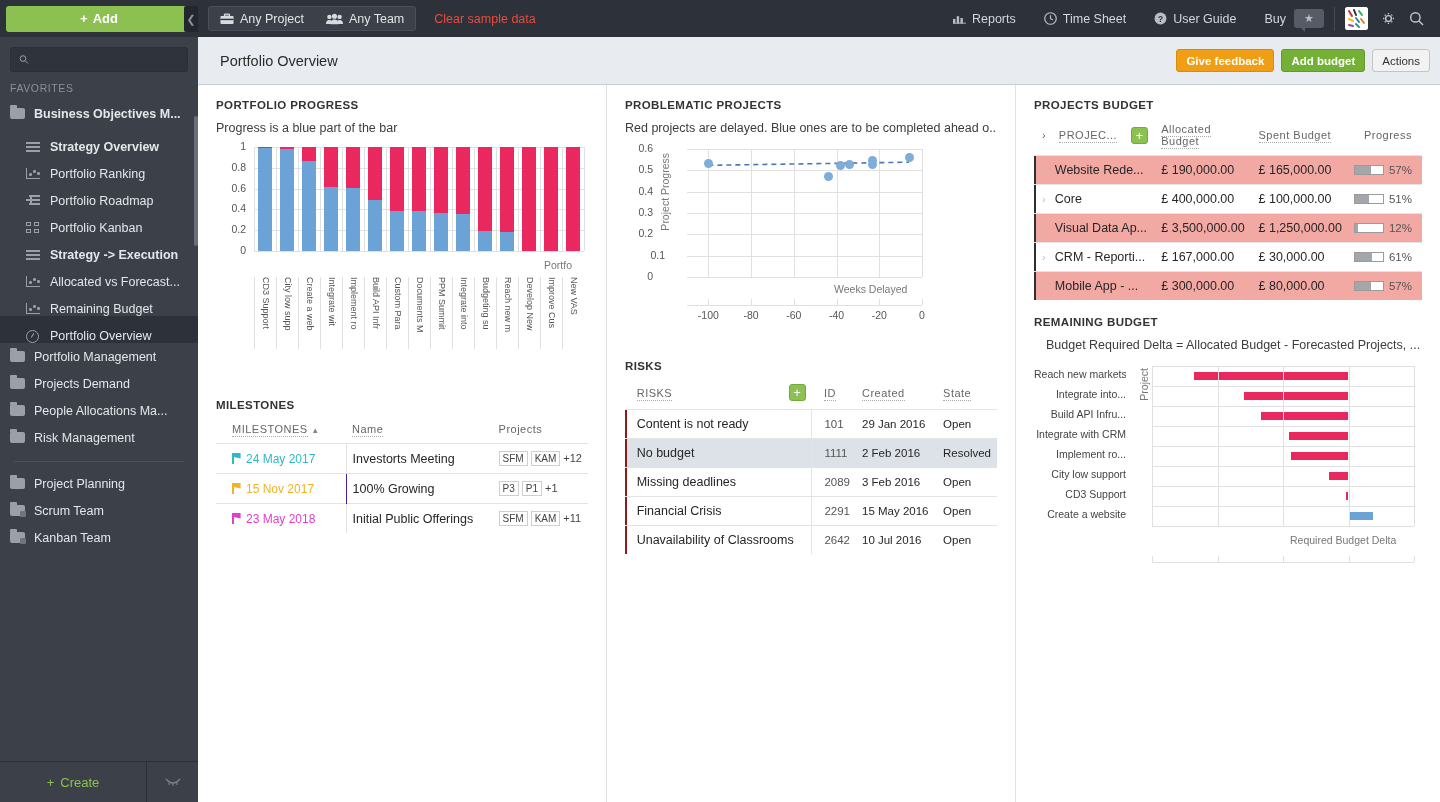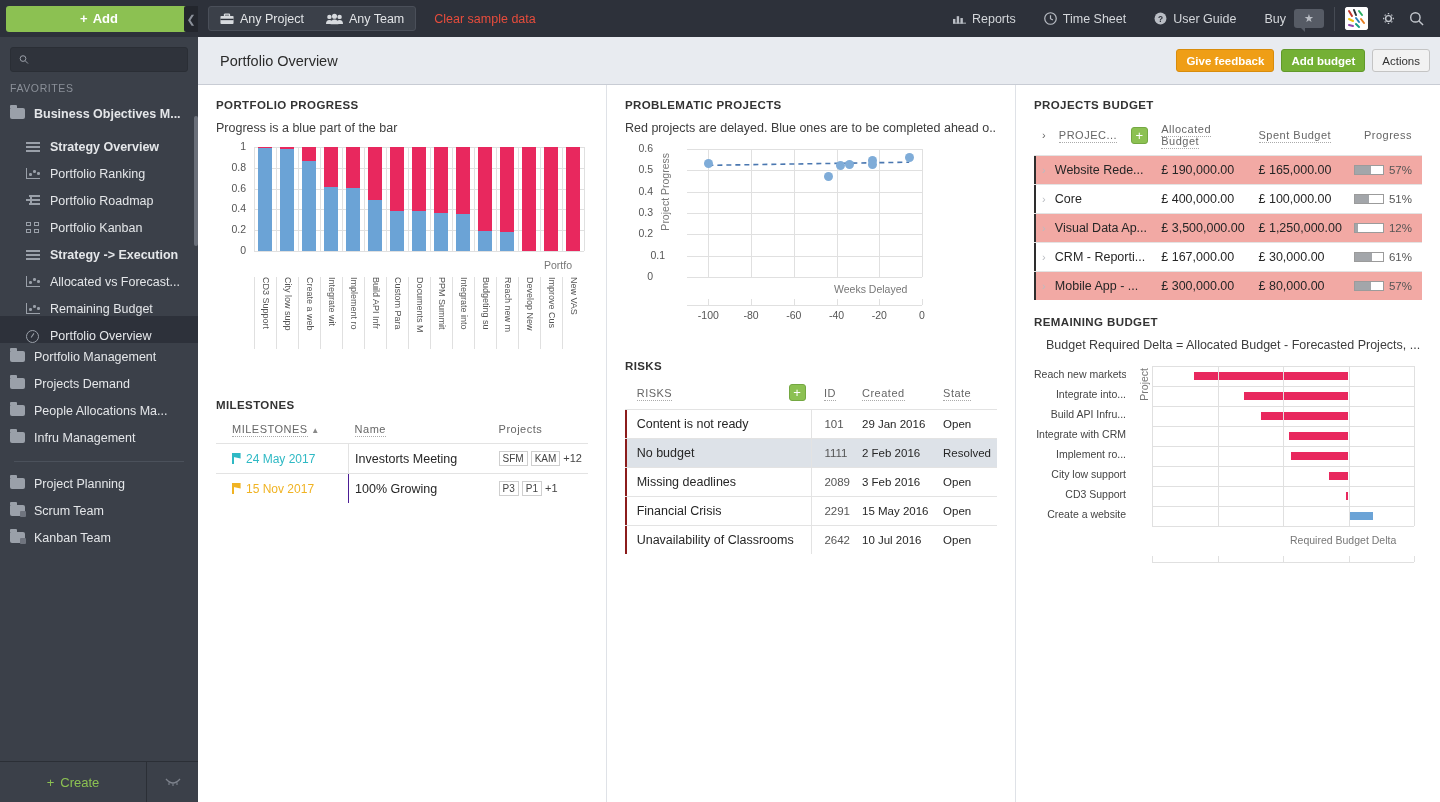--- a/index.html
+++ b/index.html
@@ -286,21 +286,21 @@
           <div class="sb-item">
             <span class="ic"><span class="icon-folder"></span></span>
             <span>Projects Demand</span>
           </div>
           <div class="sb-item">
             <span class="ic"><span class="icon-folder"></span></span>
             <span>People Allocations Ma...</span>
           </div>
           <div class="sb-item">
             <span class="ic"><span class="icon-folder"></span></span>
-            <span>Infru Management</span>
+            <span>Risk Management</span>
           </div>
           <div class="sb-divider"></div>
           <div class="sb-item">
             <span class="ic"><span class="icon-folder"></span></span>
             <span>Project Planning</span>
           </div>
           <div class="sb-item">
             <span class="ic"><span class="icon-folder"><span class="icon-lock"></span></span></span>
             <span>Scrum Team</span>
           </div>
@@ -618,20 +618,25 @@
             <tbody id="milestones-body">
                 <tr>
                   <td style="padding-left:16px;border-right:1px solid #e3e3e3;"><span class="flag" style="color:#2fb9c4"></span><span style="color:#2fb9c4;font-size:12px">24 May 2017</span></td>
                   <td>Investorts Meeting</td>
                   <td><span class="chip">SFM</span><span class="chip">KAM</span><span style="font-size:11px;color:#444">+12</span></td>
                 </tr>
                 <tr>
                   <td style="padding-left:16px;border-right:1px solid #4c1d95;"><span class="flag" style="color:#f0b323"></span><span style="color:#f0b323;font-size:12px">15 Nov 2017</span></td>
                   <td>100% Growing</td>
                   <td><span class="chip">P3</span><span class="chip">P1</span><span style="font-size:11px;color:#444">+1</span></td>
+                </tr>
+                <tr>
+                  <td style="padding-left:16px;border-right:1px solid #e3e3e3;"><span class="flag" style="color:#e040c8"></span><span style="color:#e040c8;font-size:12px">23 May 2018</span></td>
+                  <td>Initial Public Offerings</td>
+                  <td><span class="chip">SFM</span><span class="chip">KAM</span><span style="font-size:11px;color:#444">+11</span></td>
                 </tr>
               </tbody>
           </table>
         </div>
       </div>
 
       <div class="col col2">
         <div class="widget">
           <div class="w-title">PROBLEMATIC PROJECTS</div>
           <div class="w-sub" style="white-space:nowrap;overflow:hidden">Red projects are delayed. Blue ones are to be completed ahead o...</div>

